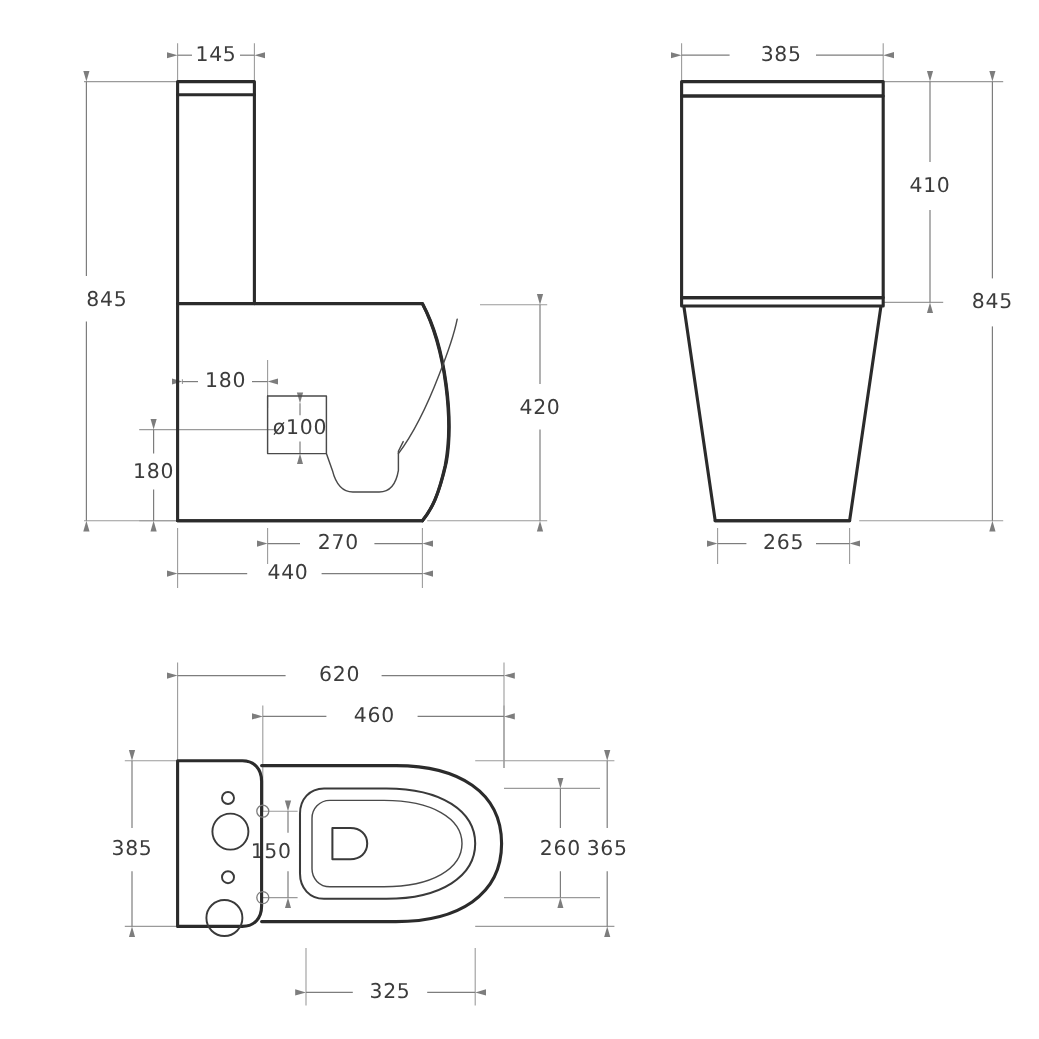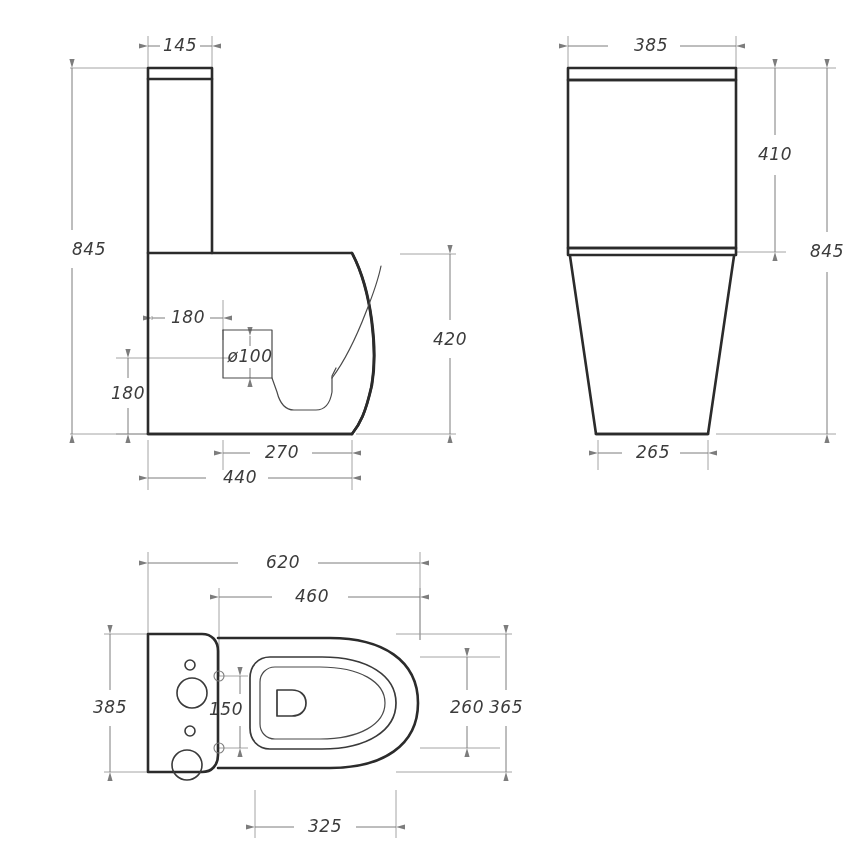--- a/index.html
+++ b/index.html
@@ -11,21 +11,20 @@
     width: 866px;
     height: 866px;
     font-family: "DejaVu Sans", sans-serif;
     overflow: hidden;
   }
   #drawing-root {
     position: relative;
     width: 866px;
     height: 866px;
     background: #ffffff;
-    font-style: italic;
   }
   svg.tech-drawing {
     display: block;
     width: 866px;
     height: 866px;
   }
   .obj-heavy {
     fill: none;
     stroke: #2b2b2b;
     stroke-width: 2.6;

